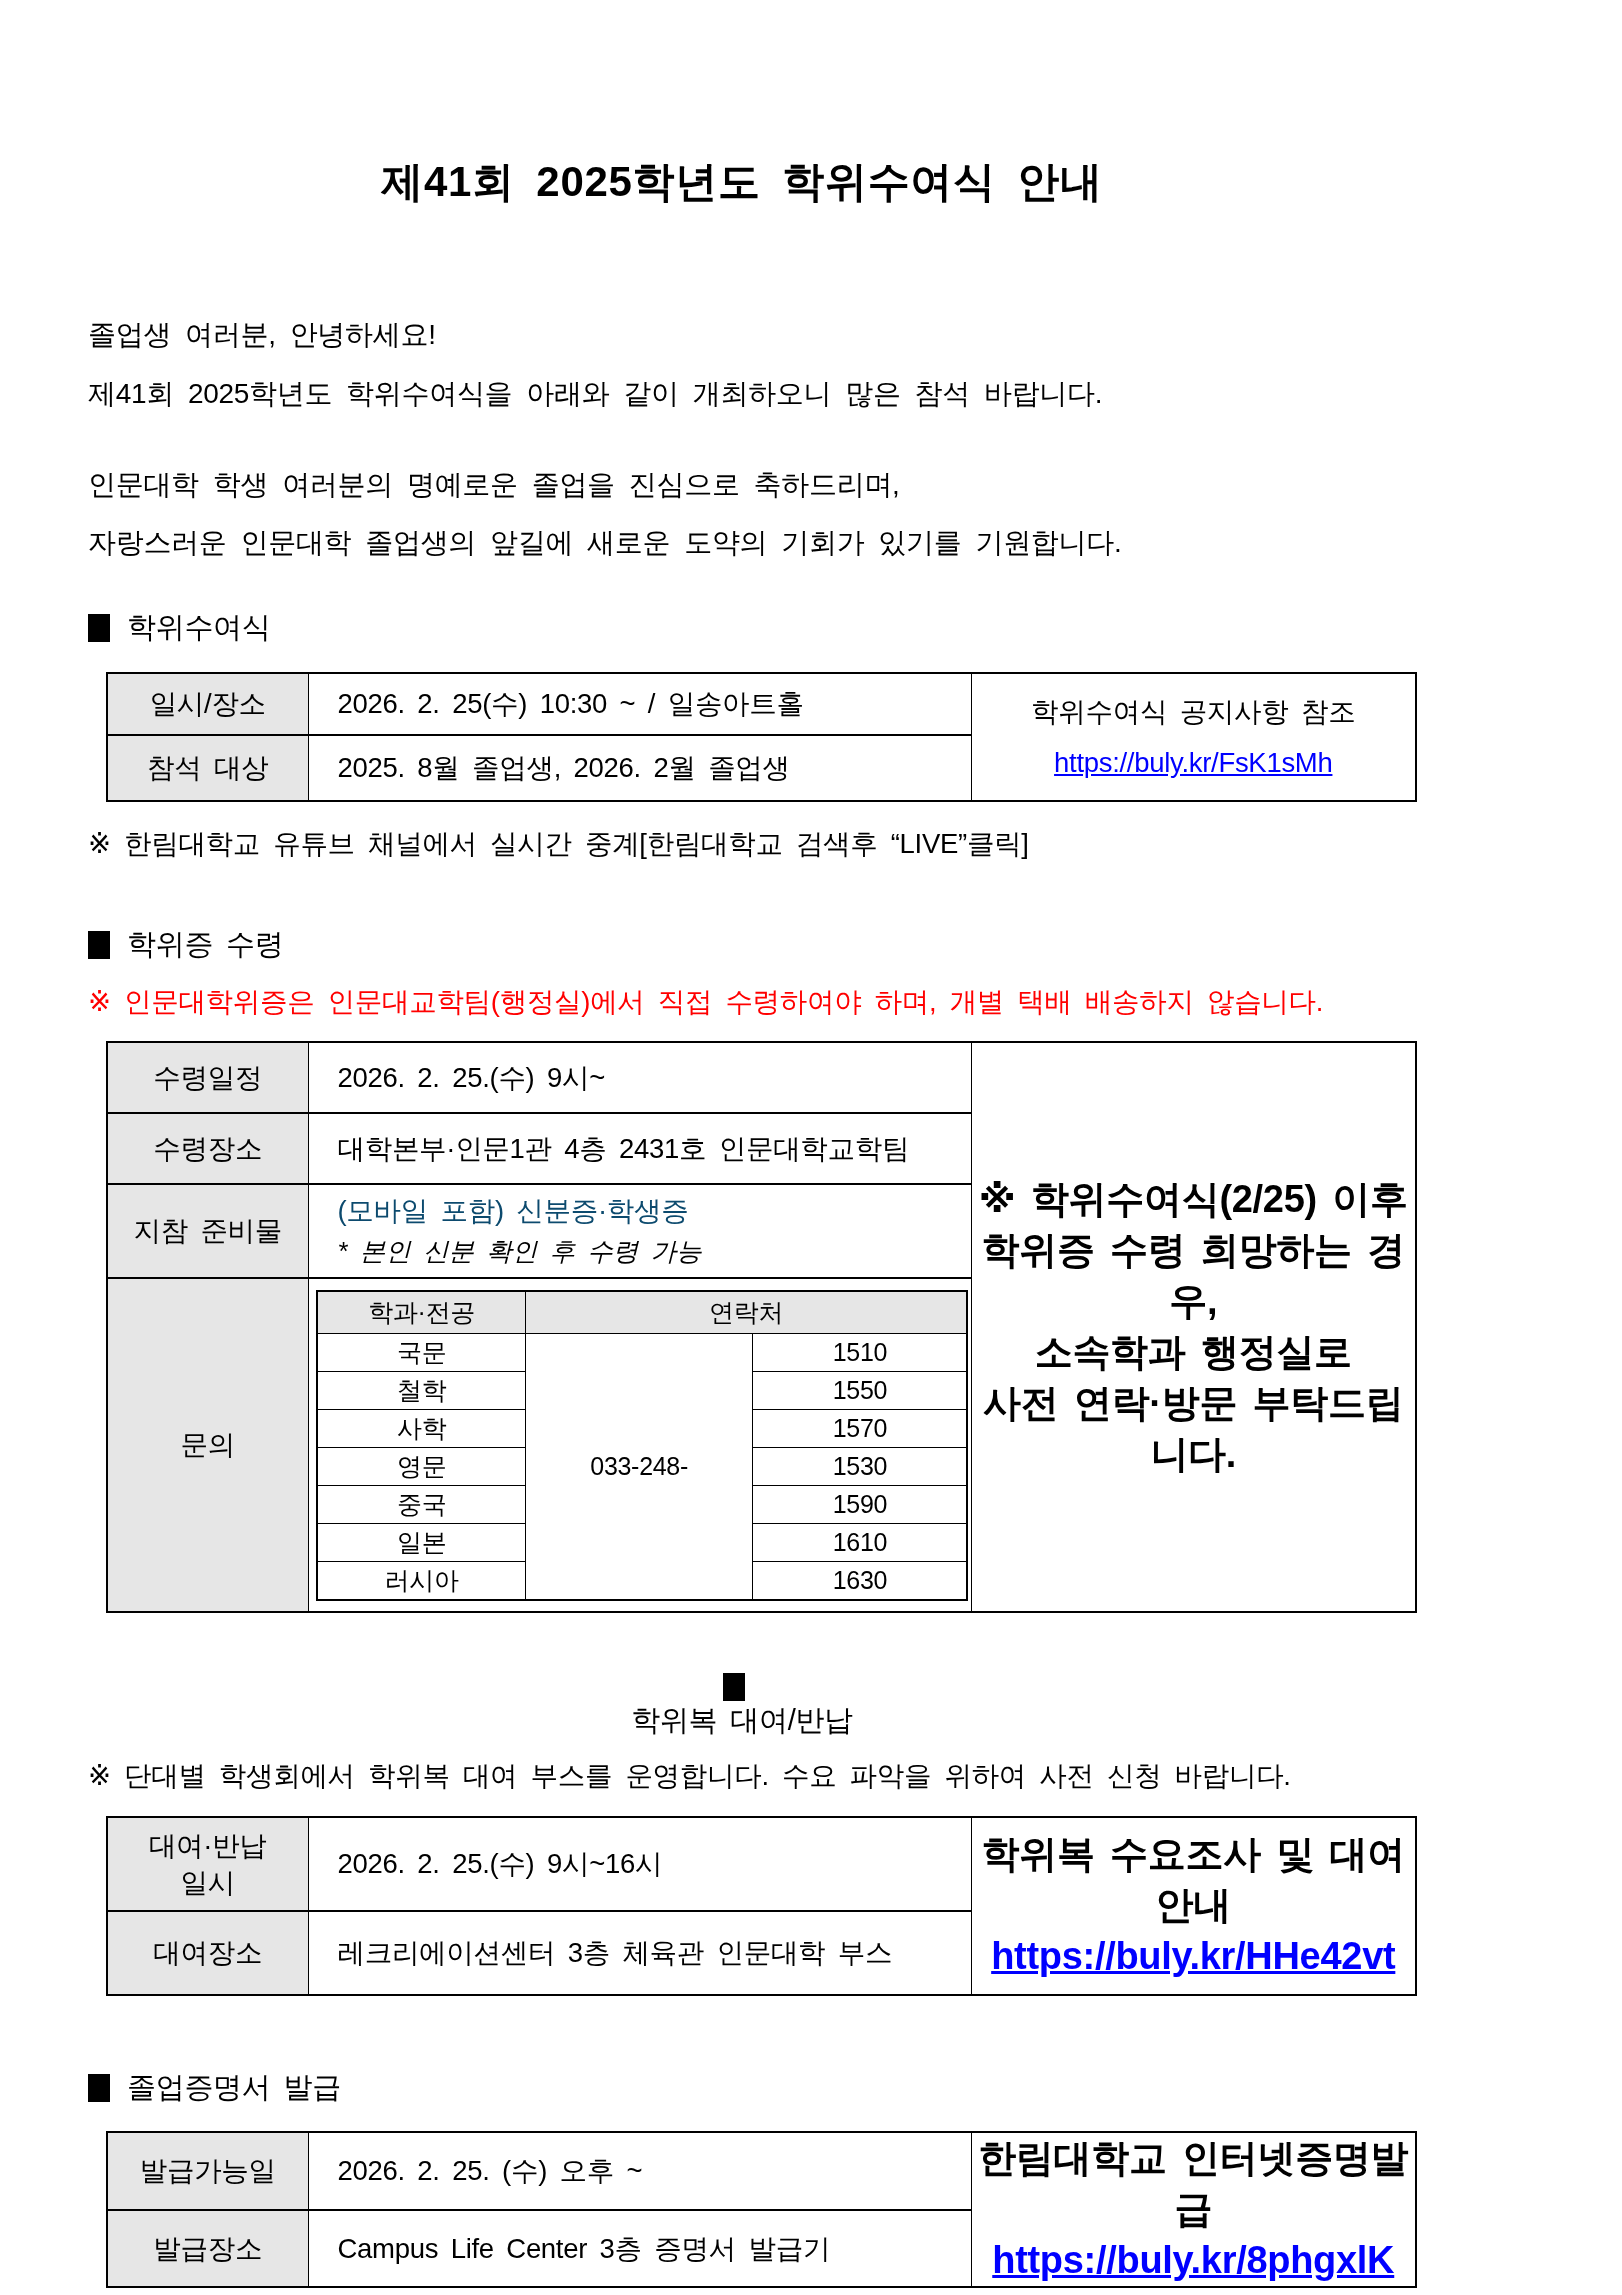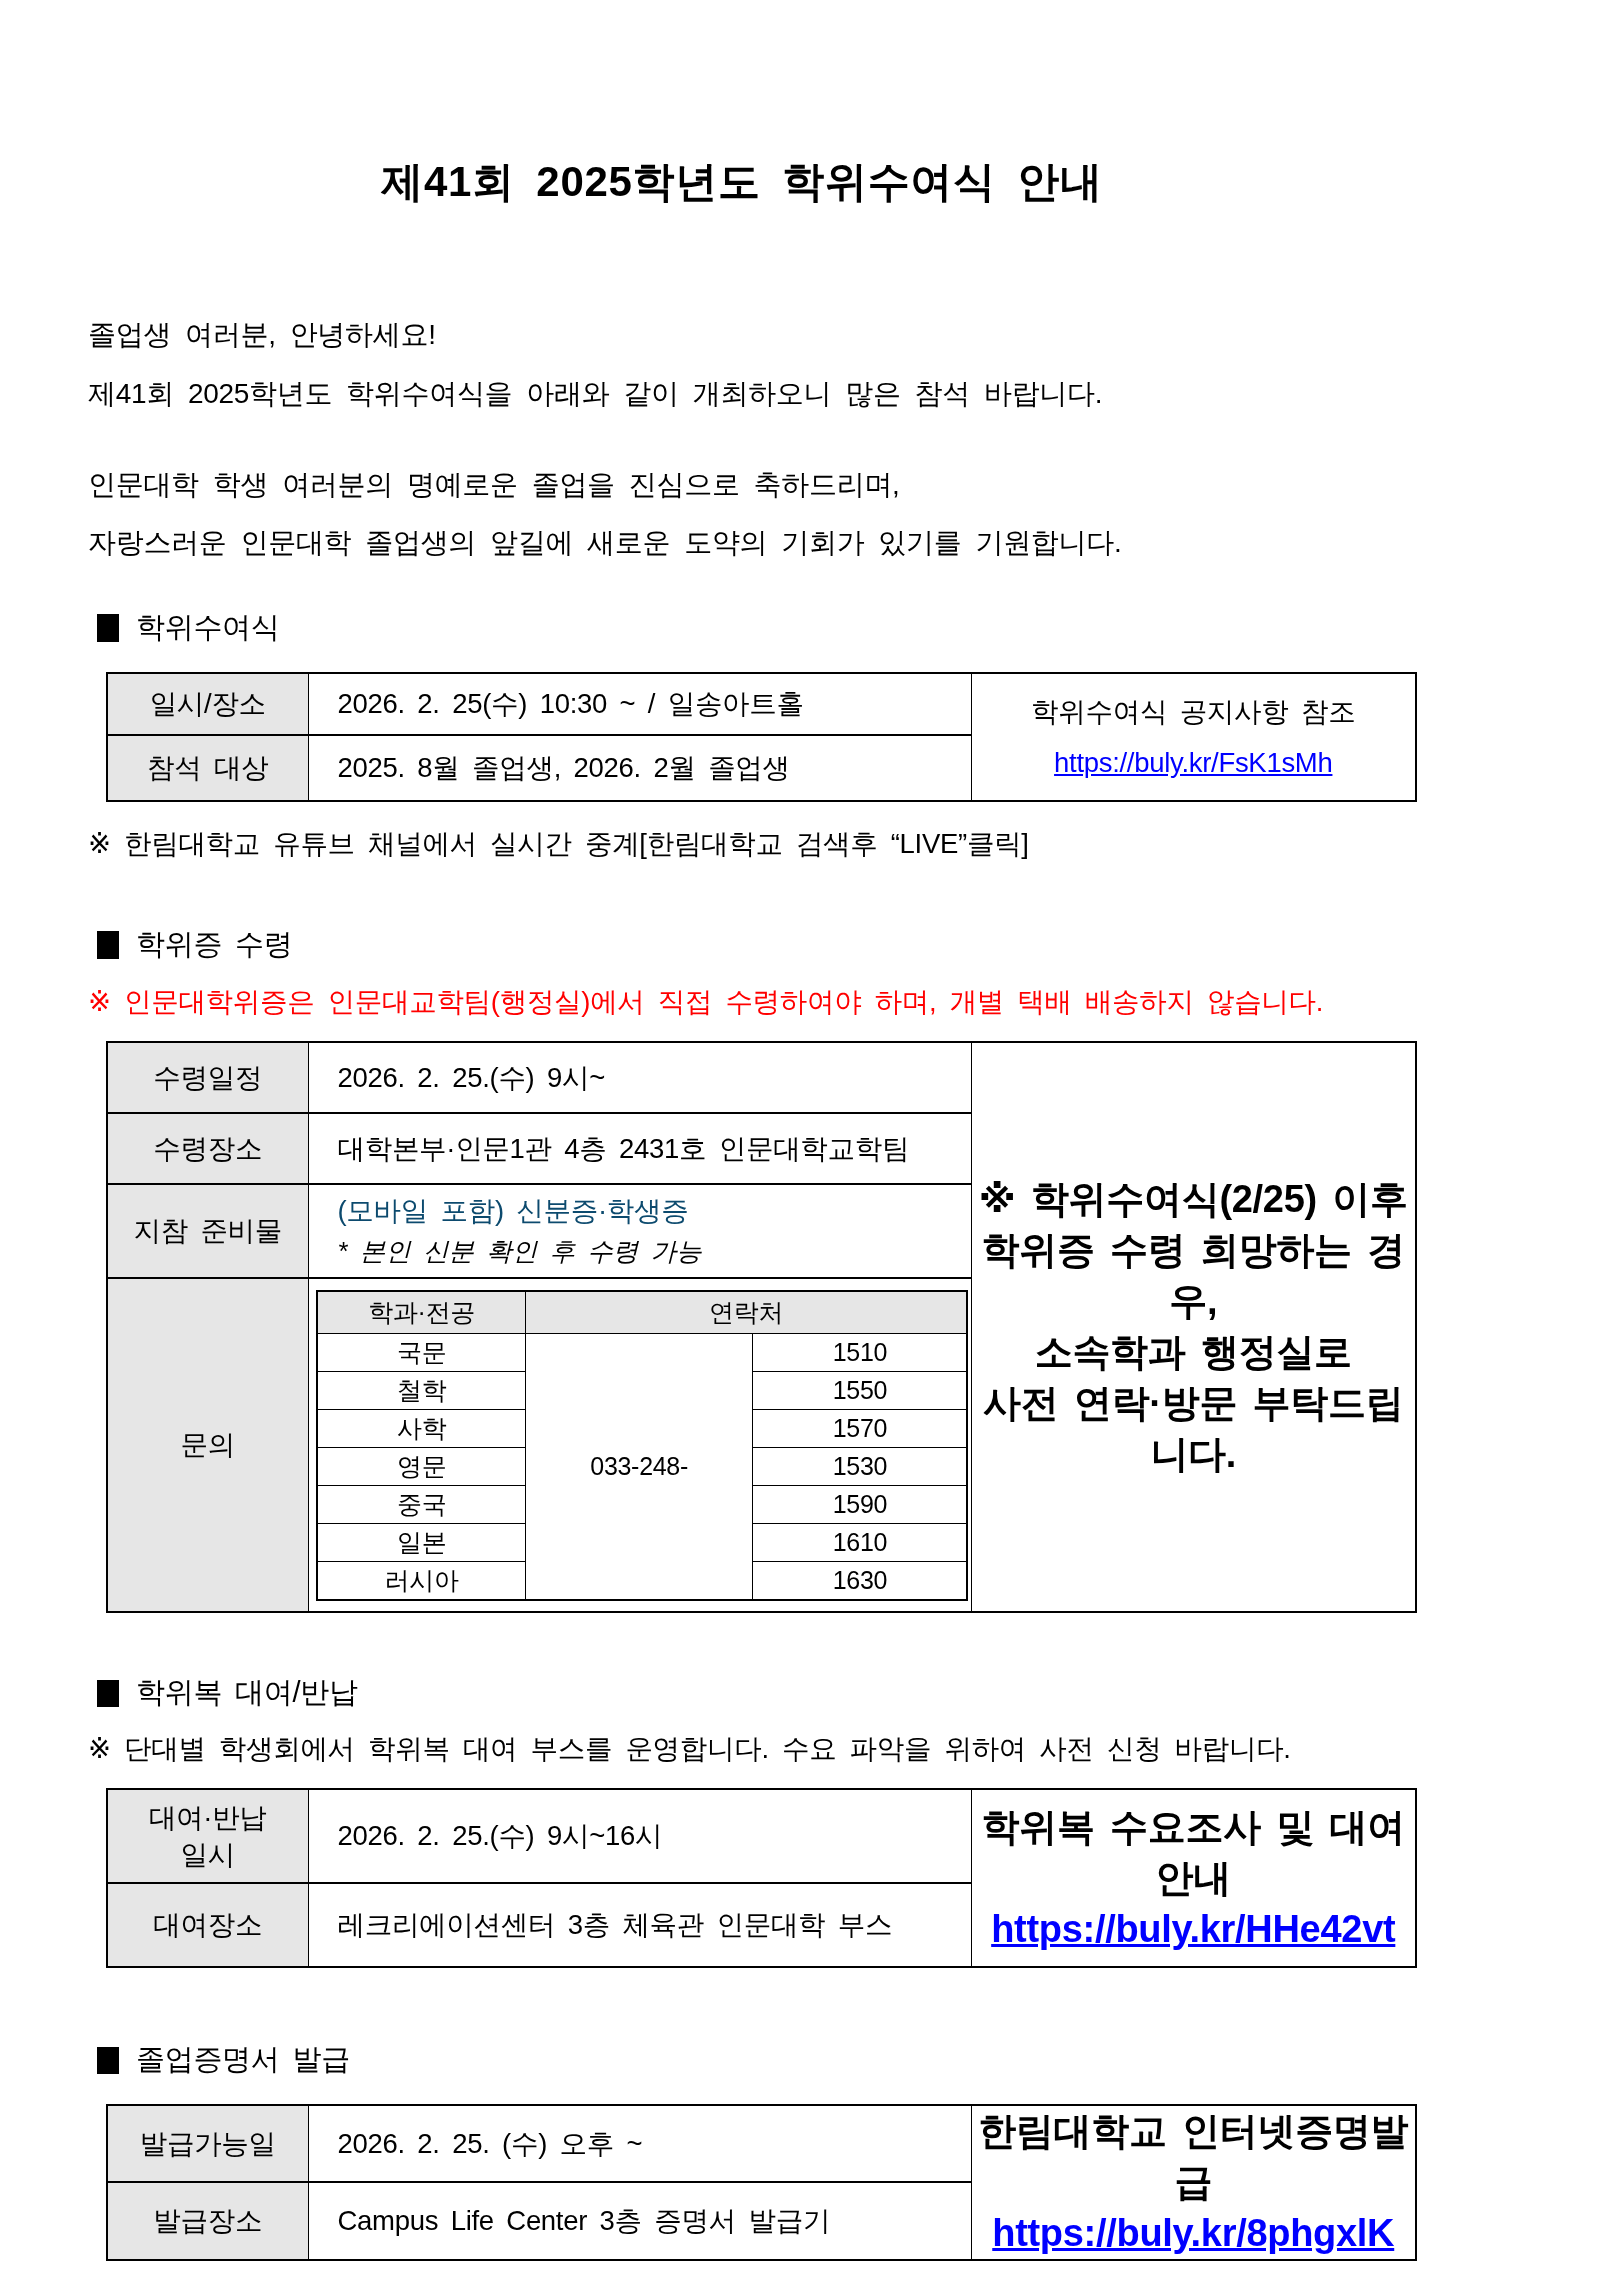--- a/index.html
+++ b/index.html
@@ -12,25 +12,25 @@
 
   .doc-title {
     margin-top:154px; text-align:center;
     font-size:42px; font-weight:700; letter-spacing:0.7px; word-spacing:9.2px;
   }
 
   .para { font-size:28px; line-height:39px; margin:0 0 19.6px 0; word-spacing:6.5px; letter-spacing:-0.3px; }
   .group-intro { margin-top:105px; }
   .group-wish  { margin-top:52px; }
 
-  .section-heading { display:flex; align-items:center; font-size:29px; letter-spacing:-0.3px; word-spacing:5.2px;margin-left:9px; }
+  .section-heading { display:flex; align-items:center; font-size:29px; letter-spacing:-0.3px; word-spacing:5.2px; }
   .section-heading .bullet { width:22px; height:27.5px; background:#000; margin-right:17px; flex:0 0 auto; }
   .mt-h1 { margin-top:46px; }
   .mt-h2 { margin-top:65px; }
-  .mt-h3 { margin-top:60px; }
+  .mt-h3 { margin-top:60px;flex-direction:column; }
   .mt-h4 { margin-top:72px; }
 
   .note { font-size:27.5px; line-height:33px; margin-top:25px; word-spacing:5.9px; letter-spacing:-0.3px; }
   .note-red { color:#ff0000; margin-top:20px; }
   .note-tight { margin-top:18.3px; }
 
   table.tbl {
     width:1308px; border-collapse:collapse; table-layout:fixed;
     font-size:27.5px; letter-spacing:-0.3px; word-spacing:5.2px;margin-left:18px;
   }

